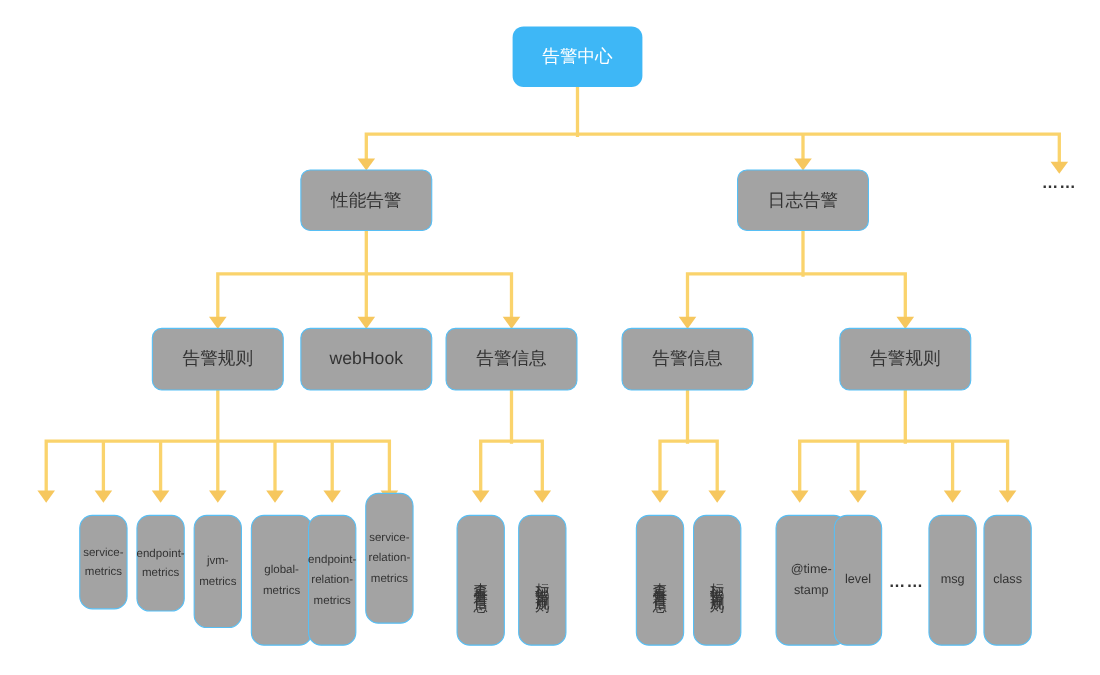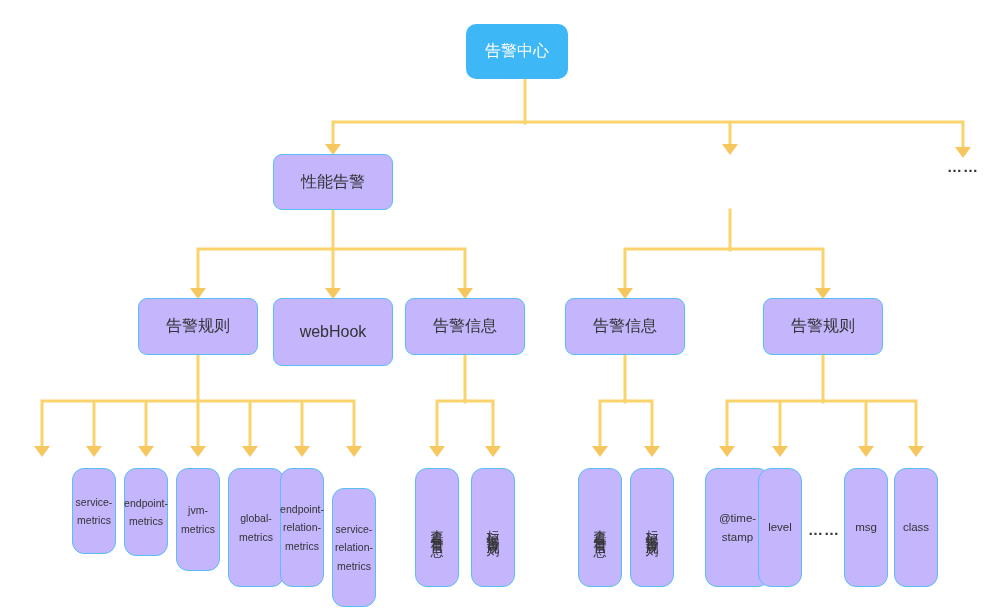--- a/index.html
+++ b/index.html
@@ -17,21 +17,21 @@
     left: 0; top: 0;
     width: 1000px; height: 614px;
     z-index: 1;
   }
   .node {
     position: absolute;
     z-index: 2;
     display: flex;
     align-items: center;
     justify-content: center;
-    background: #c4b5fd;
+    background: #a3a3a3;
     border: 1.5px solid #57BFF5;
     border-radius: 9px;
     font-size: 16px;
     color: #333333;
     text-align: center;
     box-sizing: border-box;
   }
   .node-root {
     background: #3EB7F6;
     border: none;
@@ -117,43 +117,44 @@
       <polygon points="485,446 501,446 493,457"></polygon>
       <polygon points="592,446 608,446 600,457"></polygon>
       <polygon points="644,446 660,446 652,457"></polygon>
       <polygon points="719,446 735,446 727,457"></polygon>
       <polygon points="772,446 788,446 780,457"></polygon>
       <polygon points="858,446 874,446 866,457"></polygon>
       <polygon points="908,446 924,446 916,457"></polygon>
     </g>
   </svg>
 
-  <div class="node node-root" style="left:466px; top:24px; width:102px; height:55px;">告警中心</div>
+  <div class="node node-root" style="left:466px; top:24px; width:118px; height:55px;">告警中心</div>
 
   <div class="node" style="left:273px; top:154px; width:120px; height:56px;">性能告警</div>
+  <div class="node" style="left:670px; top:154px; width:120px; height:56px;">日志告警</div>
   <div class="ellipsis" style="left:935px; top:158px; width:56px;">……</div>
 
   <div class="node" style="left:138px; top:298px; width:120px; height:57px;">告警规则</div>
-  <div class="node" style="left:273px; top:298px; width:120px; height:68px;text-align:right;">webHook</div>
+  <div class="node" style="left:273px; top:298px; width:120px; height:57px;text-align:right;">webHook</div>
   <div class="node" style="left:405px; top:298px; width:120px; height:57px;">告警信息</div>
   <div class="node" style="left:565px; top:298px; width:120px; height:57px;">告警信息</div>
   <div class="node" style="left:763px; top:298px; width:120px; height:57px;">告警规则</div>
 
   <div class="node node-tall" style="left:72px;  top:468px; width:44px; height:86px;">service-metrics</div>
   <div class="node node-tall" style="left:124px; top:468px; width:44px; height:88px;">endpoint-metrics</div>
   <div class="node node-tall" style="left:176px; top:468px; width:44px; height:103px;">jvm-metrics</div>
   <div class="node node-tall" style="left:228px; top:468px; width:56px; height:119px;">global-metrics</div>
   <div class="node node-tall" style="left:280px; top:468px; width:44px; height:119px;">endpoint-relation-metrics</div>
-  <div class="node node-tall" style="left:332px; top:488px; width:44px; height:119px;">service-relation-metrics</div>
+  <div class="node node-tall" style="left:332px; top:448px; width:44px; height:119px;">service-relation-metrics</div>
 
   <div class="node node-tall-cjk" style="left:415px; top:468px; width:44px; height:119px;">查看告警信息</div>
   <div class="node node-tall-cjk" style="left:471px; top:468px; width:44px; height:119px;">标记告警规则</div>
 
   <div class="node node-tall-cjk" style="left:578px; top:468px; width:44px; height:119px;">查看告警信息</div>
   <div class="node node-tall-cjk" style="left:630px; top:468px; width:44px; height:119px;">标记告警规则</div>
 
   <div class="node node-field" style="left:705px; top:468px; width:65px; height:119px;">@time-stamp</div>
-  <div class="node node-field" style="left:758px; top:468px; width:44px; height:119px;border-radius:13px;">level</div>
+  <div class="node node-field" style="left:758px; top:468px; width:44px; height:119px;">level</div>
   <div class="ellipsis" style="left:798px; top:521px; width:52px;">……</div>
   <div class="node node-field" style="left:844px; top:468px; width:44px; height:119px;">msg</div>
   <div class="node node-field" style="left:894px; top:468px; width:44px; height:119px;">class</div>
 
 </div>
 
 </body></html>

